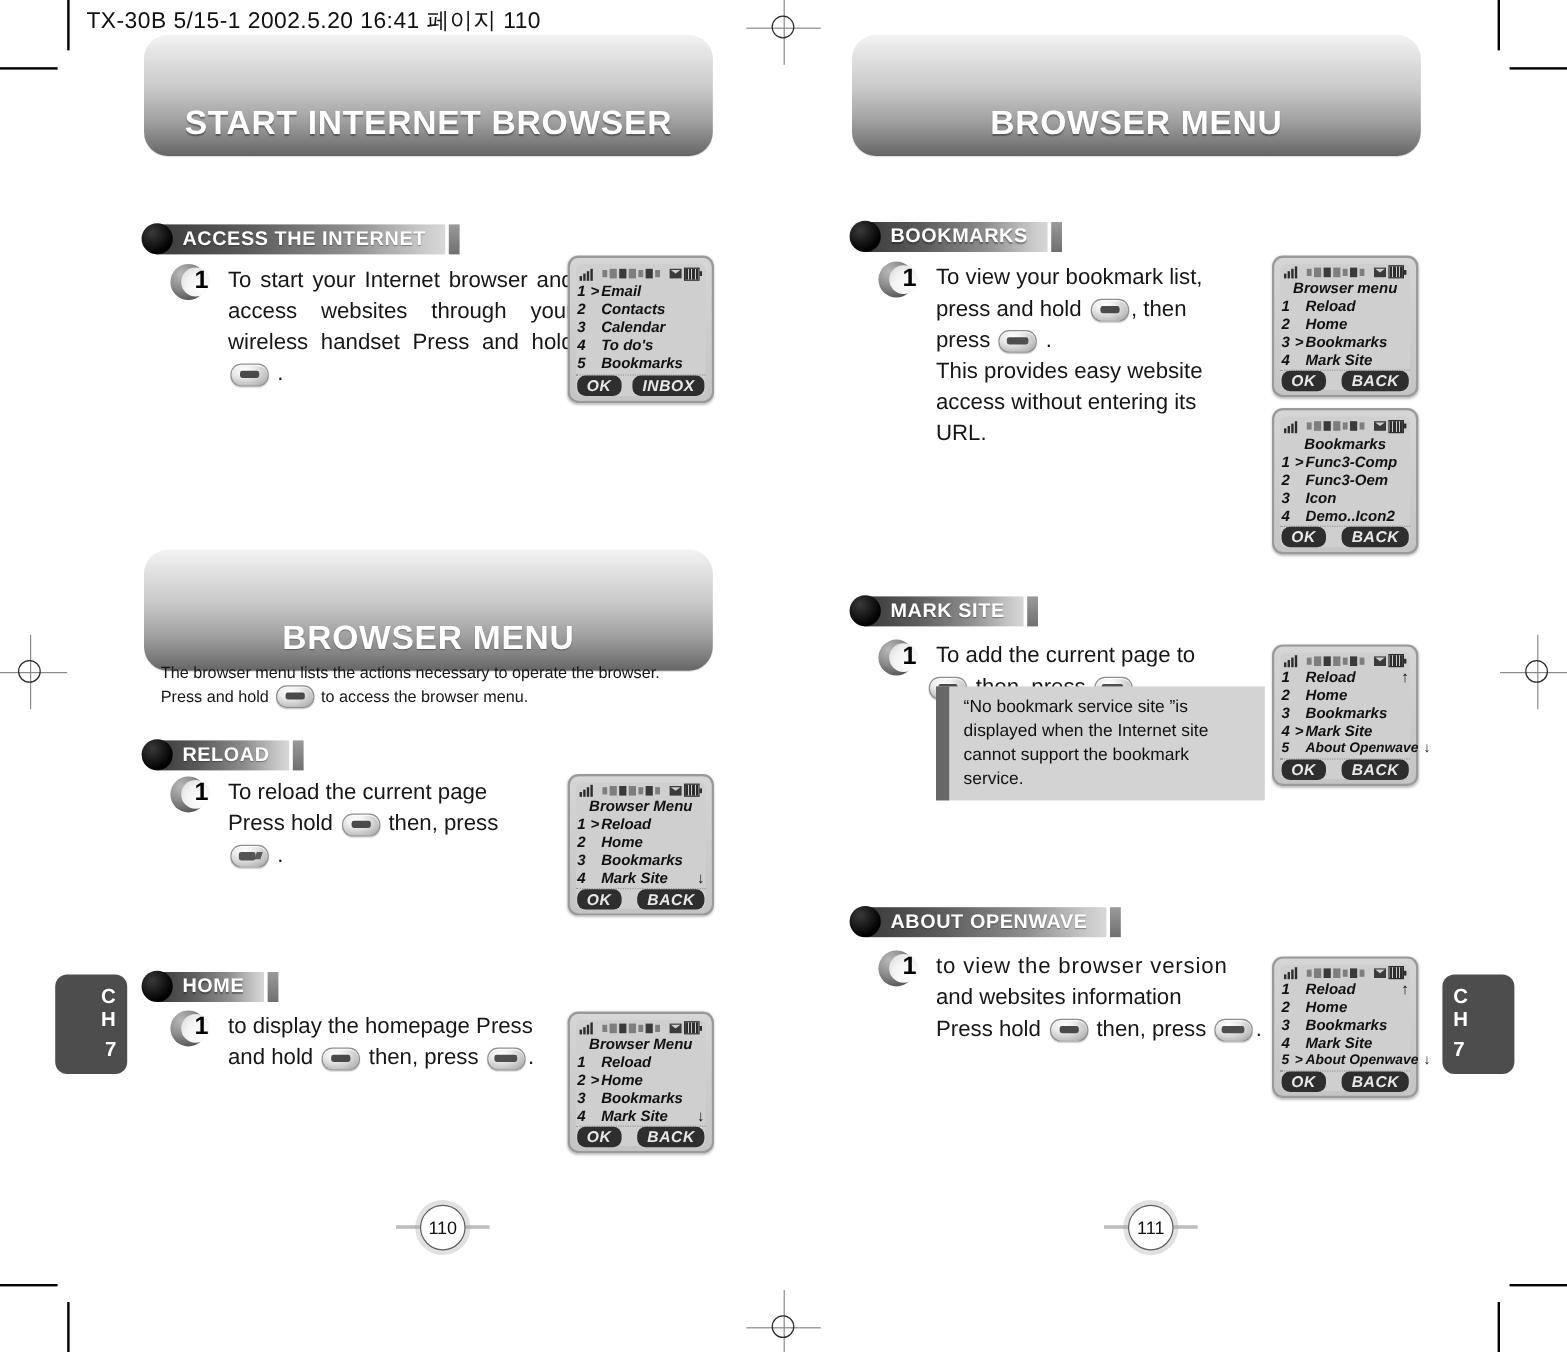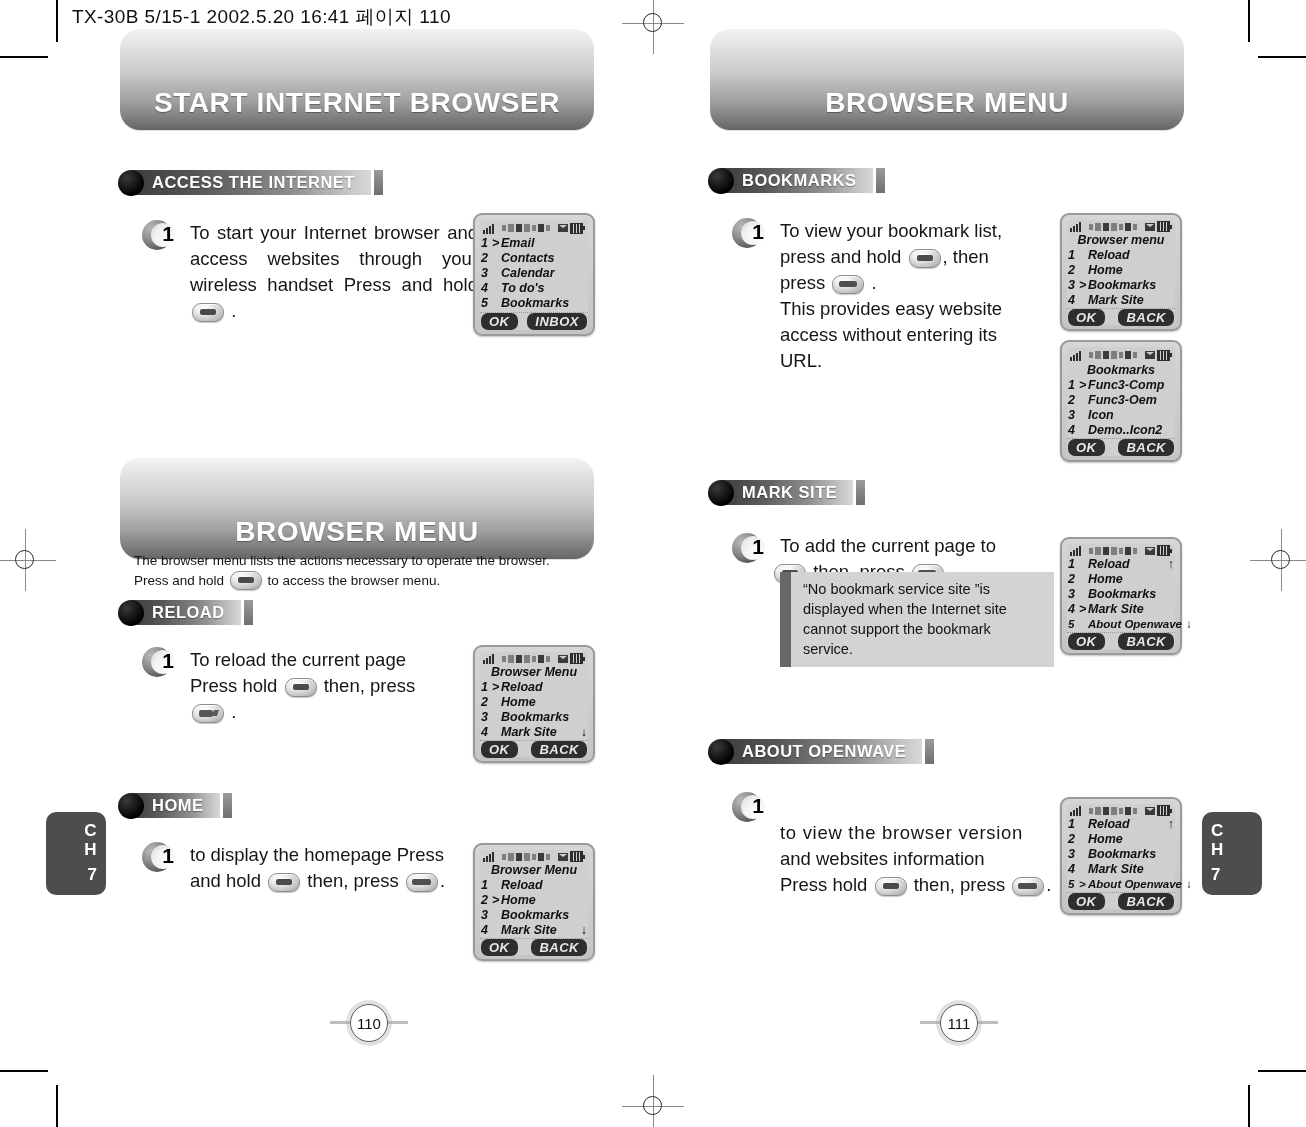--- a/index.html
+++ b/index.html
@@ -35,21 +35,21 @@
     background:linear-gradient(180deg,#f3f3f3 0%,#e3e3e3 16%,#c9c9c9 44%,#9f9f9f 72%,#6e6e6e 96%,#636363 100%);
     box-shadow:0 1px 0 rgba(0,0,0,.12);
   }
   .chapter-bar .ct{
     position:absolute;left:0;right:0;bottom:11px;text-align:center;
     font-size:28px;font-weight:bold;color:#fff;letter-spacing:.6px;
     text-shadow:0 1px 1px rgba(0,0,0,.35);
   }
 
   
-  .sec{position:absolute;height:42px;display:flex;align-items:flex-start;}
+  .sec{position:absolute;height:42px;display:flex;align-items:flex-end;}
   .sec .dot{
     width:26px;height:26px;border-radius:50%;
     background:radial-gradient(circle at 34% 30%,#3a3a3a 0%,#000 70%);
     position:relative;z-index:3;flex:0 0 auto;
   }
   .sec .tag{
     height:25px;margin-left:-12px;padding:0 16px 0 20px;
     display:flex;align-items:center;
     background:linear-gradient(90deg,#3c3c3c 0%,#5a5a5a 30%,#8d8d8d 66%,#c9c9c9 92%,#d8d8d8 100%);
     color:#fff;font-size:16.5px;font-weight:bold;letter-spacing:.5px;
@@ -719,21 +719,21 @@
     <div class="dot"></div>
     <div class="tag">ABOUT OPENWAVE</div>
     <div class="tail"></div>
   </div>
 
   <div class="step" style="left:82px;top:790px;width:330px;">
     <div class="bullet">
       <div class="moon"></div>
       <div class="num">1</div>
     </div>
-    <div class="steptext" style="width:312px;margin-top:28px;">
+    <div class="steptext" style="width:312px;">
       <p style="letter-spacing:.7px;">to view the  browser version</p>
       <p>and websites  information</p>
       <p><span>Press hold </span><span class="key k-menu"><i></i></span><span> then, press </span><span class="key k-five"><i></i></span><span>.</span></p>
     </div>
   </div>
 
   <div class="lcd" style="left:410px;top:797px;width:122px;height:118px;">
     <div class="inner">
       <div class="status">
         <div class="bars">

